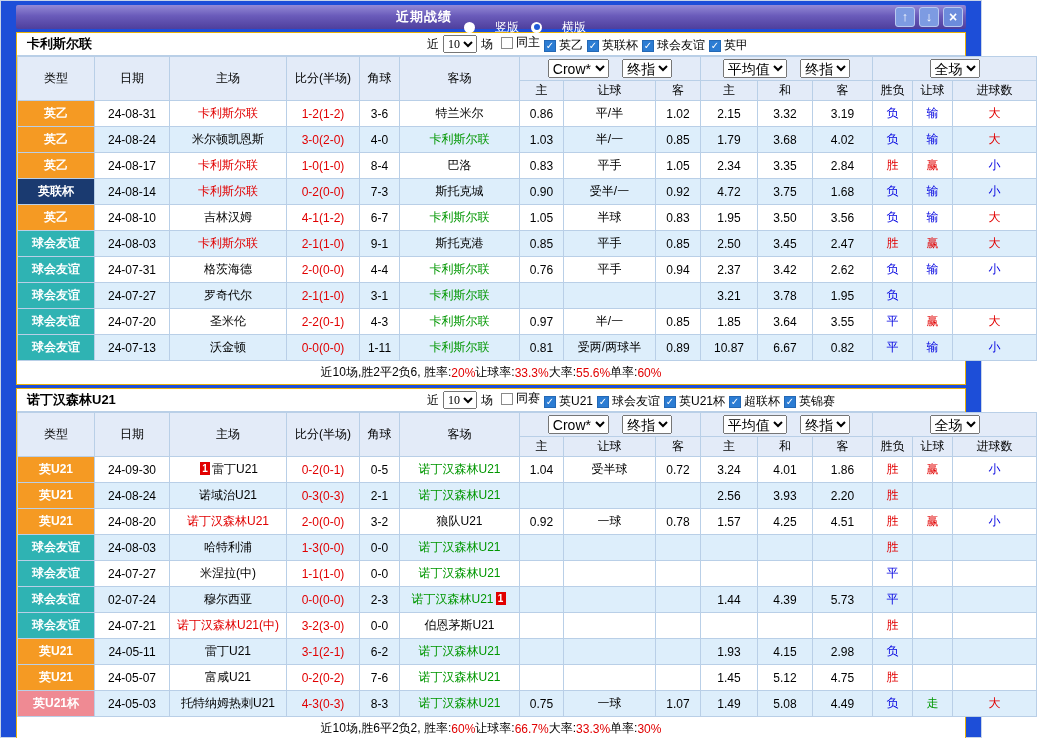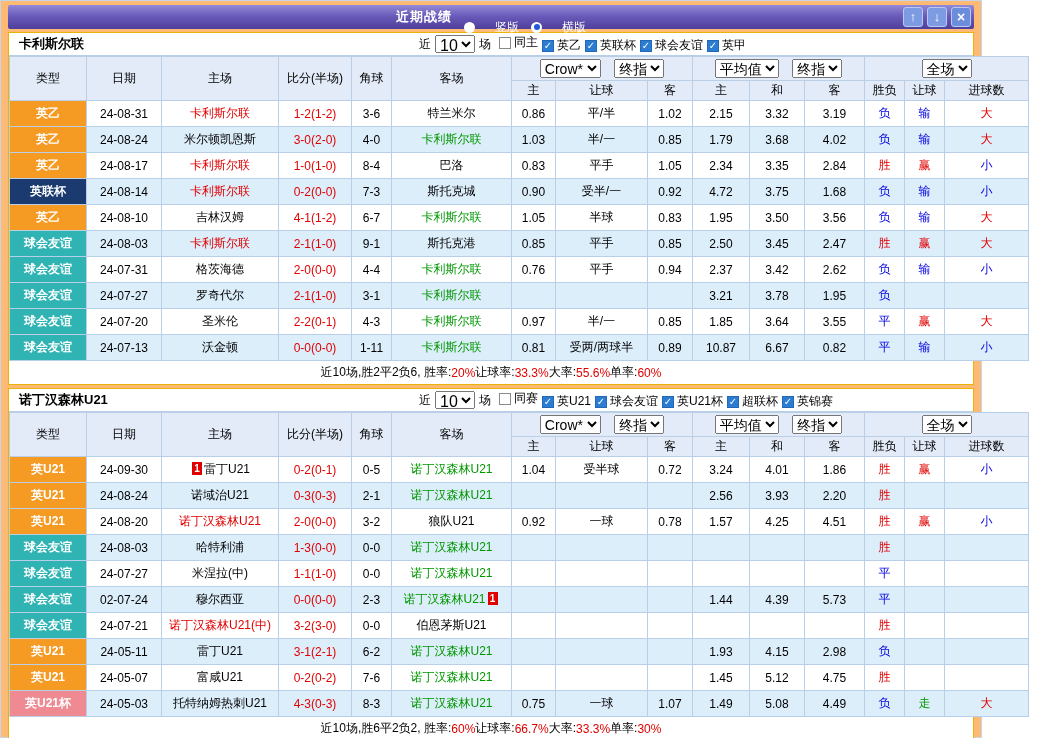--- a/index.html
+++ b/index.html
@@ -1,21 +1,21 @@
 <!DOCTYPE html>
 <html><head>
 <meta charset="utf-8">
 <style>
   * { box-sizing: border-box; }
   html,body { margin:0; padding:0; }
   body {
     width:1037px; height:738px; overflow:hidden; background:#fff;
     font-family:"Liberation Sans","DejaVu Sans",sans-serif; font-size:12px; color:#000;
   }
-  .page { width:982px; height:738px; padding:4px 7px 0; border:1px solid #c8d4e8; background:#fdba74; }
+  .page { width:982px; height:738px; padding:4px 15px 0; border:1px solid #c8d4e8; background:#1d4ed8; }
 
   
   .titlebar {
     height:24px; border-radius:2px; position:relative;
     background:linear-gradient(180deg,#948ad6 0%,#6a5bba 45%,#4e3f9d 100%);
     display:flex; align-items:center; justify-content:center;
   }
   .tb-center { display:flex; align-items:center; gap:12px; color:#fff; }
   .tb-title { font-weight:bold; font-size:13px; letter-spacing:1px; }
   .tb-radio { display:flex; align-items:center; gap:20px; color:#fff; font-size:12px; cursor:pointer;margin-top:20px; }
@@ -26,21 +26,21 @@
     width:20px; height:20px; border-radius:3px; background:#7d9be2; border:1px solid #b9c9f0;
     color:#fff; font-size:13px; line-height:18px; text-align:center; cursor:pointer; font-weight:bold;
   }
   .tb-btn.close { background:#6c8cdc; font-size:14px; }
 
   
   .section { border:1px solid #eab308; margin-top:3px; background:#fff; }
   .filter-row { height:23px; display:flex; align-items:center; position:relative; border-bottom:1px solid #b9cfe7; background:#fff; }
   .team-name { font-weight:bold; font-size:13px; padding-left:10px; }
   .filters { position:absolute; left:410px; display:flex; align-items:center; gap:4px; }
-  .filters select { height:18px; font-size:16px; }
+  .filters select { height:18px; font-size:12px;font-family:Liberation Serif, serif; }
   .cb { display:inline-flex; align-items:center; margin-left:4px; cursor:pointer; }
   .box {
     width:12px; height:12px; border:1px solid #8a8a8a; background:#fff; margin-right:3px;
     display:inline-flex; align-items:center; justify-content:center;
     font-size:10px; line-height:10px; color:#fff;
   }
   .box.on { background:#2b7cd3; border-color:#2468b4; }
 
   
   table { border-collapse:collapse; table-layout:fixed; width:100%; }

